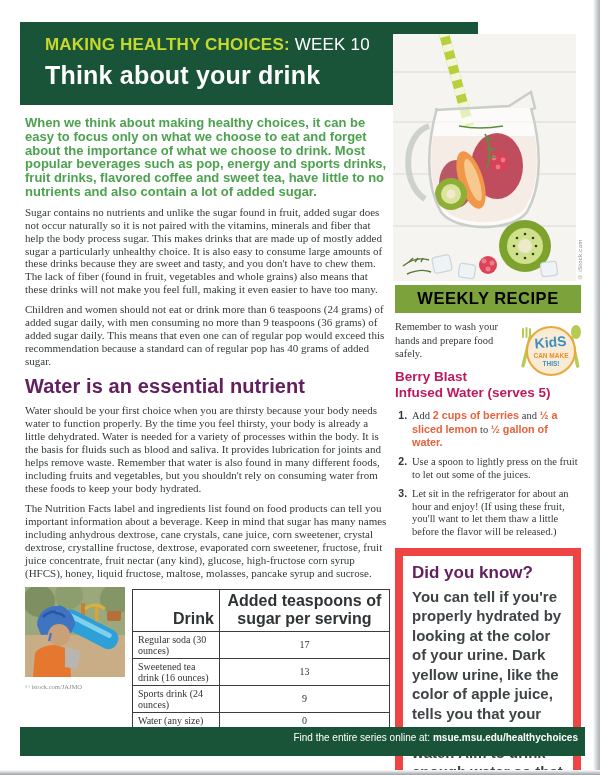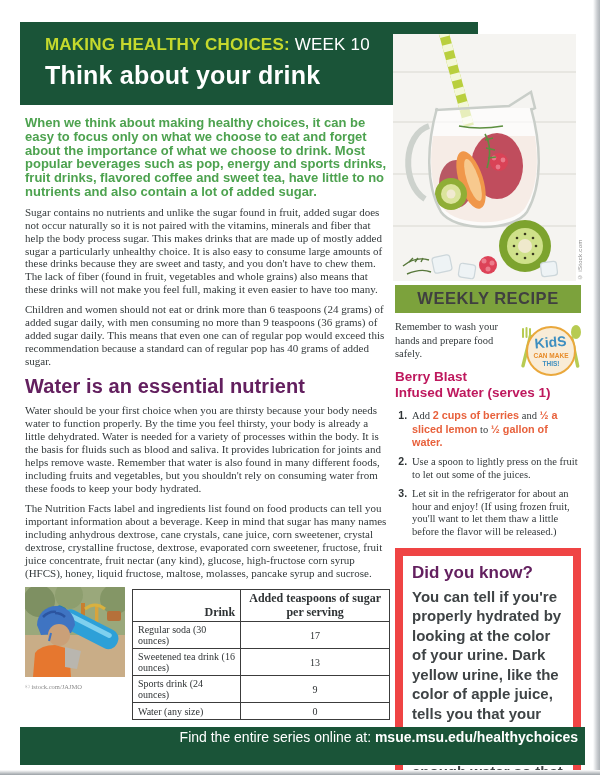--- a/index.html
+++ b/index.html
@@ -33,29 +33,29 @@
   .intro { font-weight:700; font-size:13px; line-height:1.06; color:#4da24f; margin-bottom:7px; }
   .body-p { font-family:"Liberation Serif", serif; font-size:11px; line-height:1.18;
     color:#343a3c; margin-bottom:7px; }
   .h2 { color:#63205f; font-size:20px; font-weight:700; margin:3px 0 6px; letter-spacing:.1px; }
   .bottom-row { display:flex; gap:7px; margin-top:1px; align-items:flex-start; }
   .photo-wrap { width:100px; flex:none; }
   .photo-credit { font-family:"Liberation Serif", serif; font-size:6.5px; color:#8a8a8a; margin-top:2px; }
   table.sugar { flex:1; border-collapse:collapse; font-family:"Liberation Serif", serif;
     font-size:10px; color:#2f3335; margin-top:2px; }
   table.sugar th, table.sugar td { border:1px solid #3c3c3c; padding:2px 5px; }
-  table.sugar th { font-family:Liberation Serif, serif; font-weight:700; font-size:12px;
+  table.sugar th { font-family:Liberation Sans, sans-serif; font-weight:700; font-size:16px;
     line-height:1.15; }
   table.sugar th.col-drink { text-align:right; vertical-align:bottom;margin-left:47px; }
   table.sugar td.num { text-align:center;margin-top:22px; }
   table.sugar tr { height:17px; }
 
   
   .sidebar { position:absolute; left:395px; top:285px; width:186px; }
-  .recipe-banner { background:#7ca23c; color:#404040; font-weight:700; font-size:16.5px;
+  .recipe-banner { background:#7ca23c; color:#000000; font-weight:700; font-size:16.5px;
     text-align:center; padding:4px 0 5px; letter-spacing:.5px; }
   .sidebar-top { overflow:hidden; margin-top:7px; }
   .kids-badge { float:right; width:60px; height:62px; margin:0 0 2px 4px; }
   .wash-note { font-family:"Liberation Serif", serif; font-size:10.5px; line-height:1.3;
     color:#343a3c; }
   .recipe-title { color:#be185d; font-size:13.5px; font-weight:700; line-height:1.18; margin-top:8px; }
   ol.steps { margin:8px 0 0 15px; font-family:"Liberation Serif", serif; font-size:10.5px;
     line-height:1.22; color:#343a3c; }
   ol.steps li { margin-bottom:5px; padding-left:2px; }
   ol.steps li::marker { font-family:"Liberation Sans", sans-serif; font-weight:700;
@@ -69,22 +69,22 @@
   
   .msu-row { display:flex; align-items:center; margin-top:9px; gap:7px; }
   .msu-wordmark { font-family:"Liberation Serif", serif; color:#1a5438; text-align:center; }
   .msu-line1 { font-size:12.5px; font-weight:700; letter-spacing:.5px;
     border-bottom:1.5px solid #1a5438; padding-bottom:1px; }
   .msu-line2 { font-size:7px; font-weight:700; letter-spacing:3.2px; margin-top:1px; }
   .msu-divider { width:1.5px; height:26px; background:#6a6f72; }
   .msu-extension { font-size:15px; color:#585d60; }
 
   
-  .footer-bar { position:absolute; left:20px; top:727px; width:565px; height:38px;
-    background:#1a5438; color:#ffffff; font-size:14px; line-height:21px;
+  .footer-bar { position:absolute; left:20px; top:727px; width:565px; height:29px;
+    background:#1a5438; color:#ffffff; font-size:10px; line-height:21px;
     text-align:right; padding-right:7px; }
   .footer-bar b { font-weight:700; }
 </style>
 </head>
 <body>
 
 <div class="page">
 
   <div class="header">
     <div class="eyebrow">
@@ -247,28 +247,28 @@
           </g>
           <circle cx="30" cy="31" r="24" fill="#f9ecd7" stroke="#eaa83c" stroke-width="2"></circle>
           <text x="30" y="27" text-anchor="middle" font-family="Liberation Sans, sans-serif" font-size="14" font-weight="700" fill="#3e8fc0" transform="rotate(-5 30 27)">KidS</text>
           <text x="30" y="38" text-anchor="middle" font-family="Liberation Sans, sans-serif" font-size="6.5" font-weight="700" fill="#e78c2a">CAN MAKE</text>
           <text x="30" y="46" text-anchor="middle" font-family="Liberation Sans, sans-serif" font-size="6.5" font-weight="700" fill="#3e8fc0">THIS!</text>
         </svg>
       </div>
       <p class="wash-note">Remember to wash your hands and prepare food safely.</p>
       <div class="recipe-title">
         <span>Berry Blast</span><br>
-        <span>Infused Water (serves 1)</span>
+        <span>Infused Water (serves 5)</span>
       </div>
     </div>
 
     <ol class="steps">
         <li><span>Add </span><span class="accent">2 cups of berries</span><span> and </span><span class="accent">½ a sliced lemon</span><span> to </span><span class="accent">½ gallon of water.</span></li>
         <li><span>Use a spoon to lightly press on the fruit to let out some of the juices.</span></li>
-        <li><span>Let sit in the refrigerator for about an hour and enjoy! (If using frozen fruit, you'll want to let them thaw a little before the flavor will be released.)</span></li>
+        <li><span>Let sit in the refrigerator for about an hour and enjoy! (If using these fruit, you'll want to let them thaw a little before the flavor will be released.)</span></li>
       </ol>
 
     <div class="dyk-box">
       <div class="dyk-title">Did you know?</div>
       <p class="dyk-body">You can tell if you're properly hydrated by looking at the color of your urine. Dark yellow urine, like the color of apple juice, tells you that your body needs more water. Aim to drink enough water so that your urine is a pale yellow color or clear.</p>
     </div>
 
     <div class="msu-row">
       <div class="msu-wordmark">
         <div class="msu-line1">MICHIGAN STATE</div>

